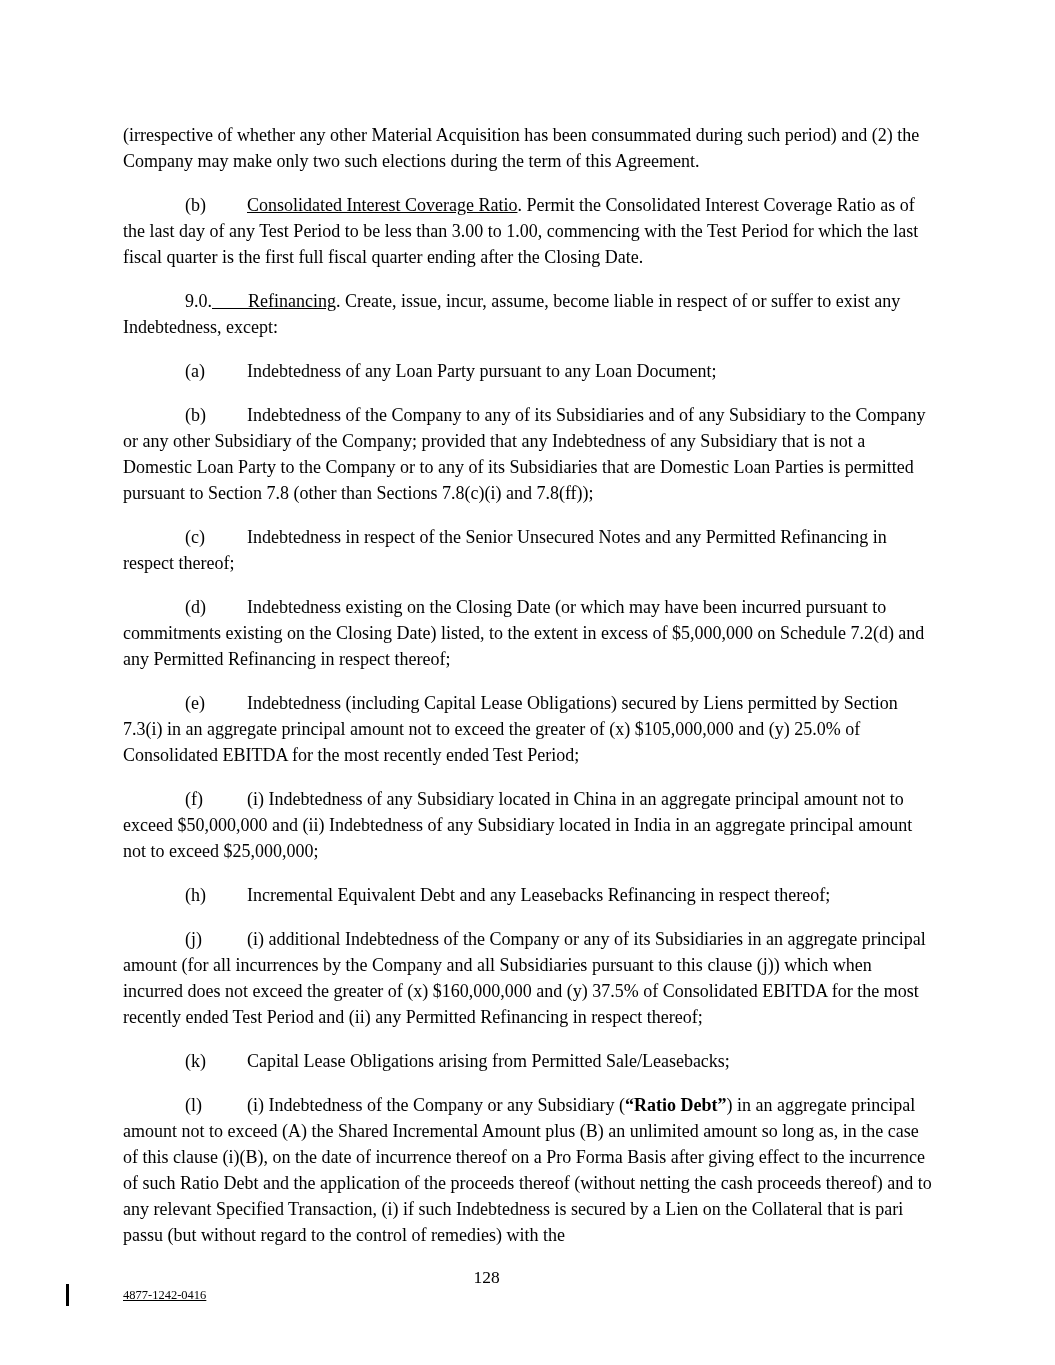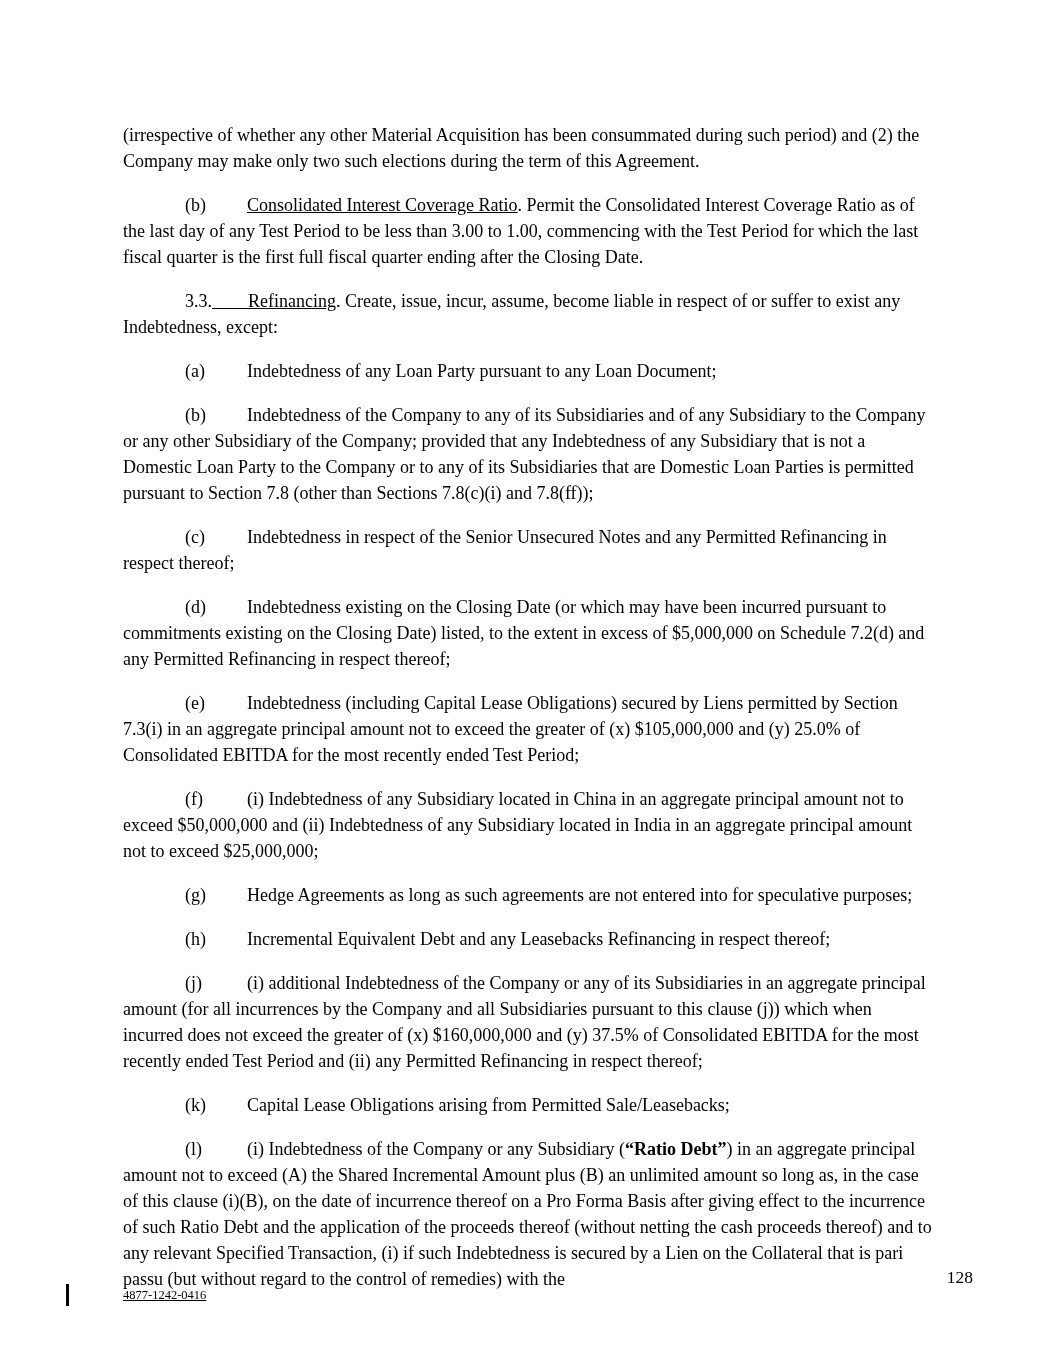--- a/index.html
+++ b/index.html
@@ -27,21 +27,21 @@
   
   .lbl { display: inline-block; width: 62px; }
   .u { text-decoration: underline; }
   .b { font-weight: bold; }
   .tab-underline { letter-spacing: 0; }
   .page-number {
     position: absolute;
     left: 0;
     width: 973px;
     top: 1266px;
-    text-align: right;
+    text-align: center;
     font-size: 17.5px;
     line-height: 23px;
   }
   .change-bar {
     position: absolute;
     left: 66px;
     top: 1284px;
     width: 3px;
     height: 22px;
     background: #000000;
@@ -58,35 +58,34 @@
 </style>
 </head>
 <body>
 
 <div class="doc">
 
   <p><span>(irrespective of whether any other Material Acquisition has been consummated during such period) and (2) the Company may make only two such elections during the term of this Agreement.</span></p>
 
   <p><span class="fli"></span><span class="lbl">(b)</span><span class="u">Consolidated Interest Coverage Ratio</span><span>. Permit the Consolidated Interest Coverage Ratio as of the last day of any Test Period to be less than 3.00 to 1.00, commencing with the Test Period for which the last fiscal quarter is the first full fiscal quarter ending after the Closing Date.</span></p>
 
-  <p><span class="fli"></span><span>3.3.</span><span class="u tab-underline">&nbsp;&nbsp;&nbsp;&nbsp;&nbsp;&nbsp;&nbsp;&nbsp;</span><span class="u">Refinancing</span><span>. Create, issue, incur, assume, become liable in respect of or suffer to exist any Indebtedness, except:</span></p>
+  <p><span class="fli"></span><span>9.0.</span><span class="u tab-underline">&nbsp;&nbsp;&nbsp;&nbsp;&nbsp;&nbsp;&nbsp;&nbsp;</span><span class="u">Refinancing</span><span>. Create, issue, incur, assume, become liable in respect of or suffer to exist any Indebtedness, except:</span></p>
 
   <p><span class="fli"></span><span class="lbl">(a)</span><span>Indebtedness of any Loan Party pursuant to any Loan Document;</span></p>
 
   <p><span class="fli"></span><span class="lbl">(b)</span><span>Indebtedness of the Company to any of its Subsidiaries and of any Subsidiary to the Company or any other Subsidiary of the Company; provided that any Indebtedness of any Subsidiary that is not a Domestic Loan Party to the Company or to any of its Subsidiaries that are Domestic Loan Parties is permitted pursuant to Section 7.8 (other than Sections 7.8(c)(i) and 7.8(ff));</span></p>
 
   <p><span class="fli"></span><span class="lbl">(c)</span><span>Indebtedness in respect of the Senior Unsecured Notes and any Permitted Refinancing in respect thereof;</span></p>
 
   <p><span class="fli"></span><span class="lbl">(d)</span><span>Indebtedness existing on the Closing Date (or which may have been incurred pursuant to commitments existing on the Closing Date) listed, to the extent in excess of $5,000,000 on Schedule 7.2(d) and any Permitted Refinancing in respect thereof;</span></p>
 
   <p><span class="fli"></span><span class="lbl">(e)</span><span>Indebtedness (including Capital Lease Obligations) secured by Liens permitted by Section 7.3(i) in an aggregate principal amount not to exceed the greater of (x) $105,000,000 and (y) 25.0% of Consolidated EBITDA for the most recently ended Test Period;</span></p>
 
   <p><span class="fli"></span><span class="lbl">(f)</span><span>(i) Indebtedness of any Subsidiary located in China in an aggregate principal amount not to exceed $50,000,000 and (ii) Indebtedness of any Subsidiary located in India in an aggregate principal amount not to exceed $25,000,000;</span></p>
 
-  <p><span class="fli"></span><span class="lbl">(g)</span><span>Hedge Agreements as long as such agreements are not entered into for speculative purposes;</span></p>
 
   <p><span class="fli"></span><span class="lbl">(h)</span><span>Incremental Equivalent Debt and any Leasebacks Refinancing in respect thereof;</span></p>
 
 
   <p><span class="fli"></span><span class="lbl">(j)</span><span>(i) additional Indebtedness of the Company or any of its Subsidiaries in an aggregate principal amount (for all incurrences by the Company and all Subsidiaries pursuant to this clause (j)) which when incurred does not exceed the greater of (x) $160,000,000 and (y) 37.5% of Consolidated EBITDA for the most recently ended Test Period and (ii) any Permitted Refinancing in respect thereof;</span></p>
 
   <p><span class="fli"></span><span class="lbl">(k)</span><span>Capital Lease Obligations arising from Permitted Sale/Leasebacks;</span></p>
 
   <p><span class="fli"></span><span class="lbl">(l)</span><span>(i) Indebtedness of the Company or any Subsidiary (</span><span class="b">“Ratio Debt”</span><span>) in an aggregate principal amount not to exceed (A) the Shared Incremental Amount plus (B) an unlimited amount so long as, in the case of this clause (i)(B), on the date of incurrence thereof on a Pro Forma Basis after giving effect to the incurrence of such Ratio Debt and the application of the proceeds thereof (without netting the cash proceeds thereof) and to any relevant Specified Transaction, (i) if such Indebtedness is secured by a Lien on the Collateral that is pari passu (but without regard to the control of remedies) with the</span></p>
 

